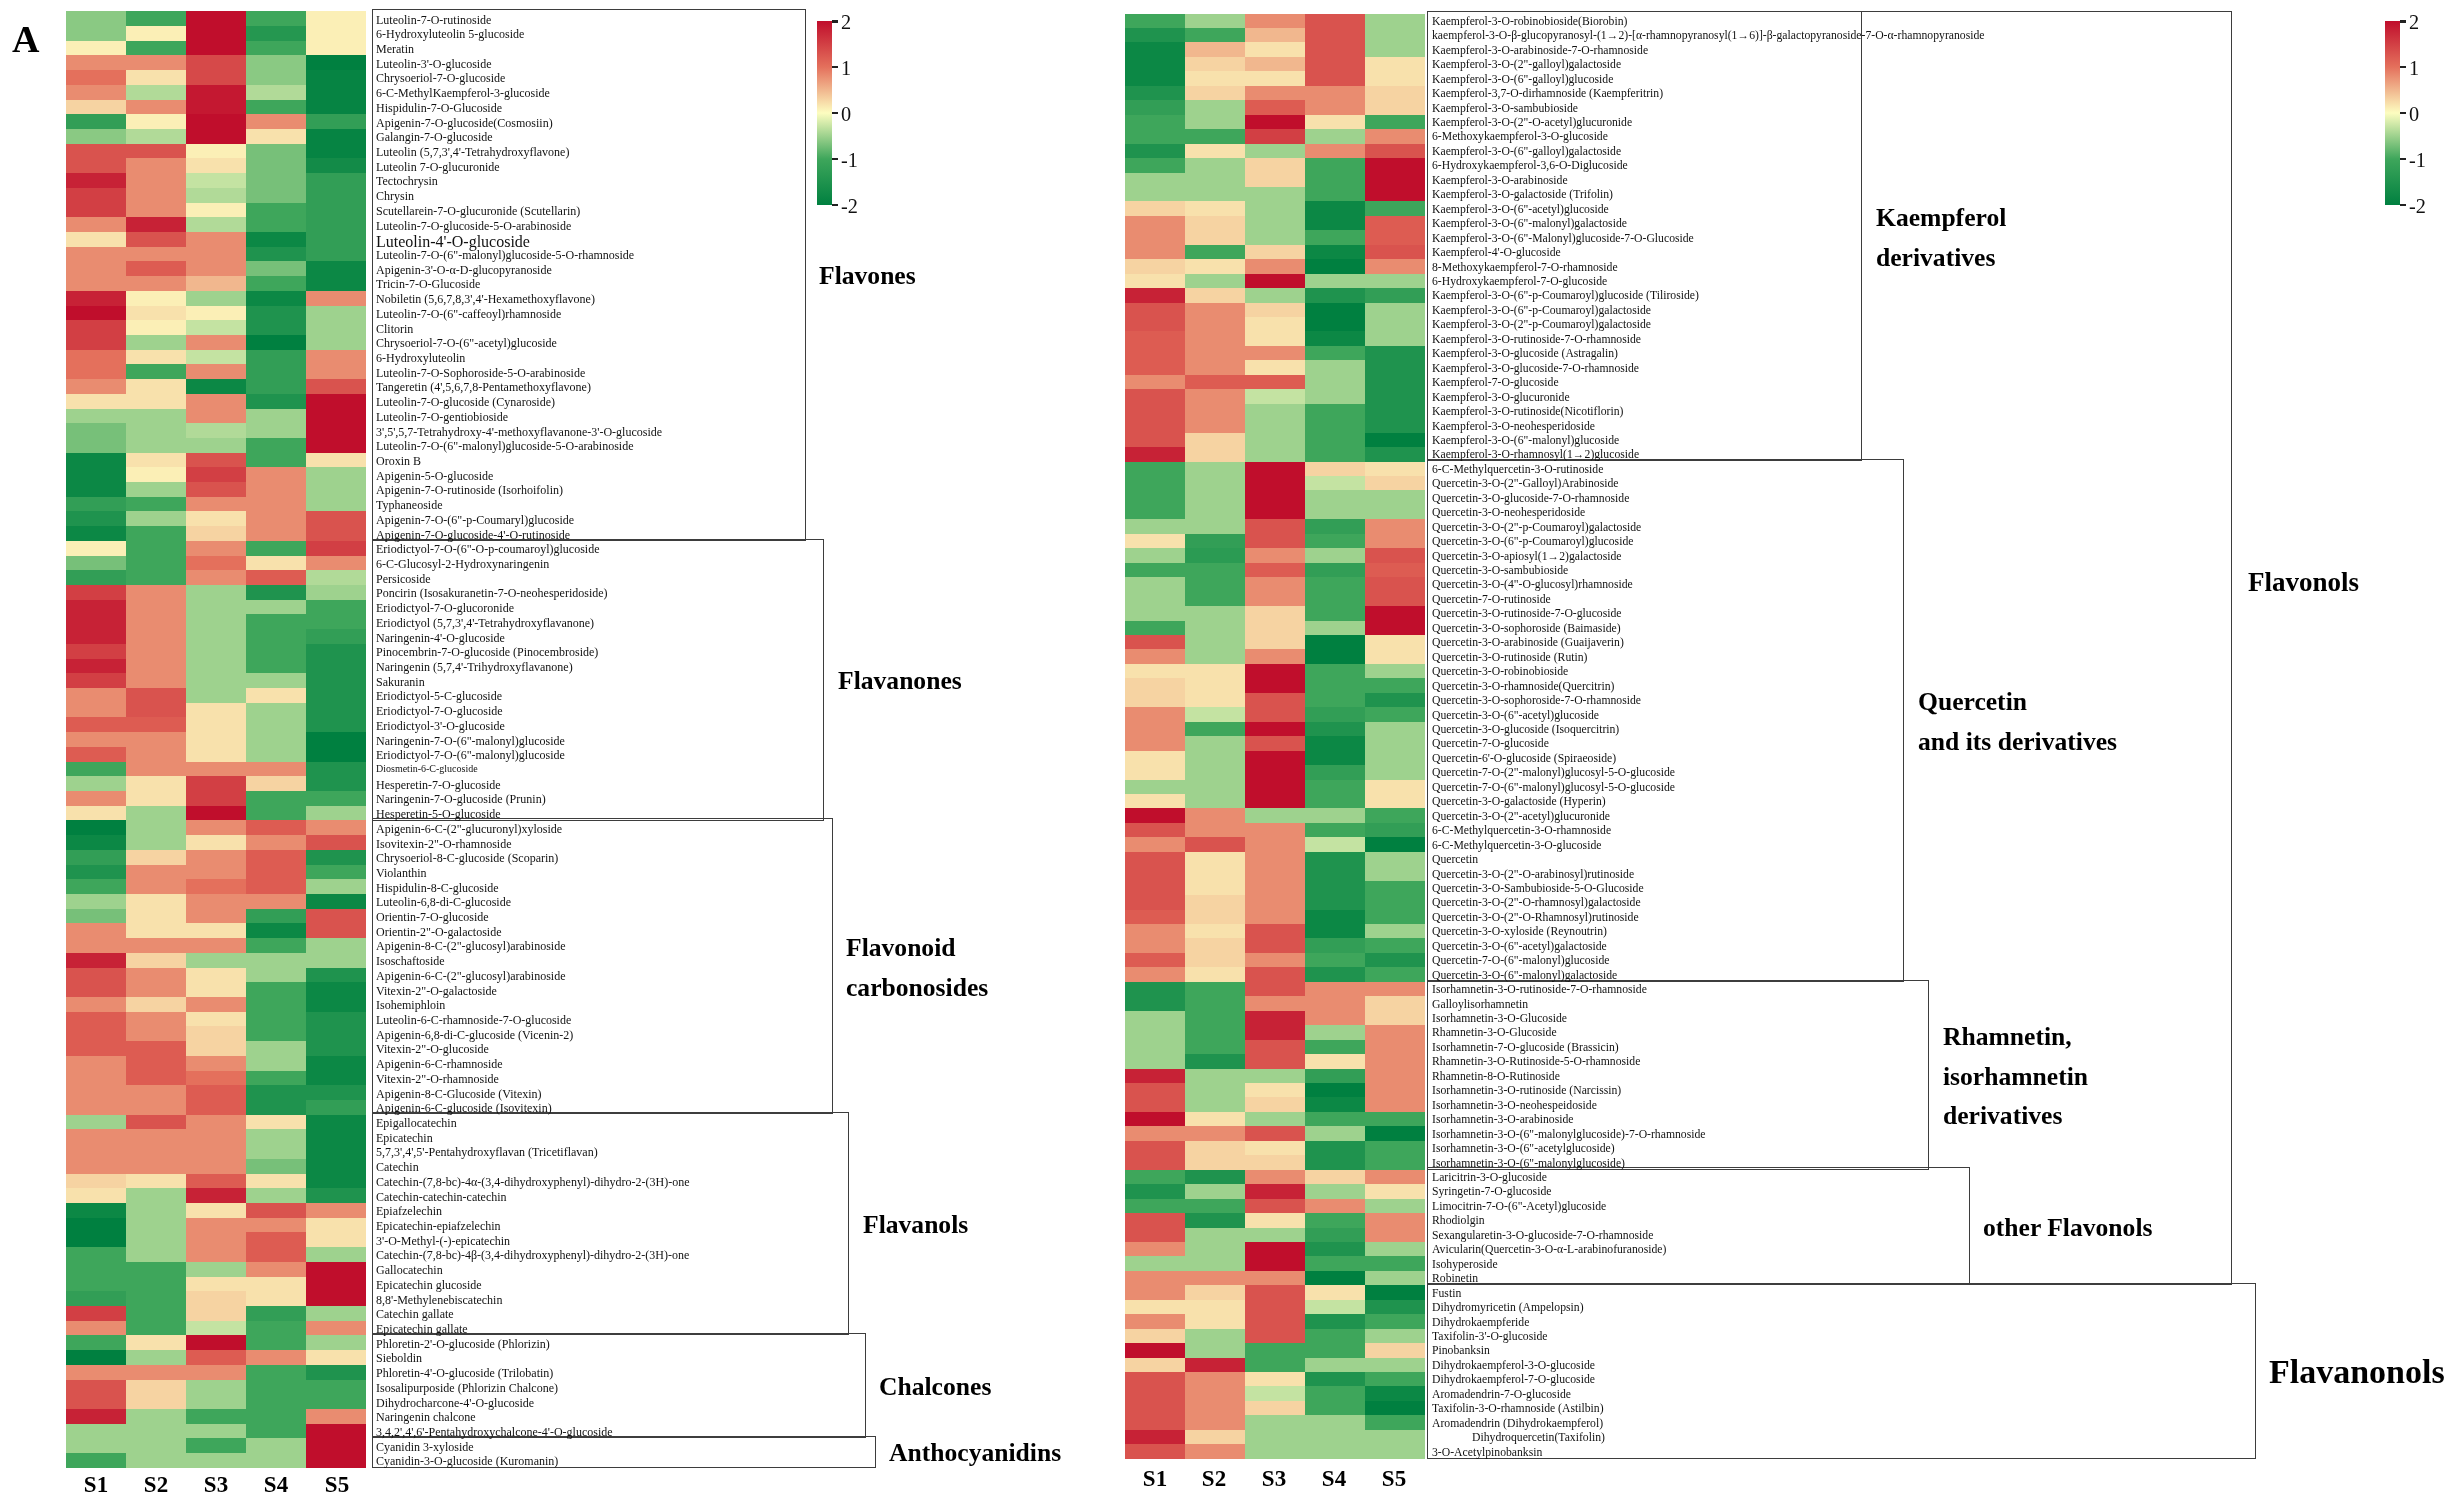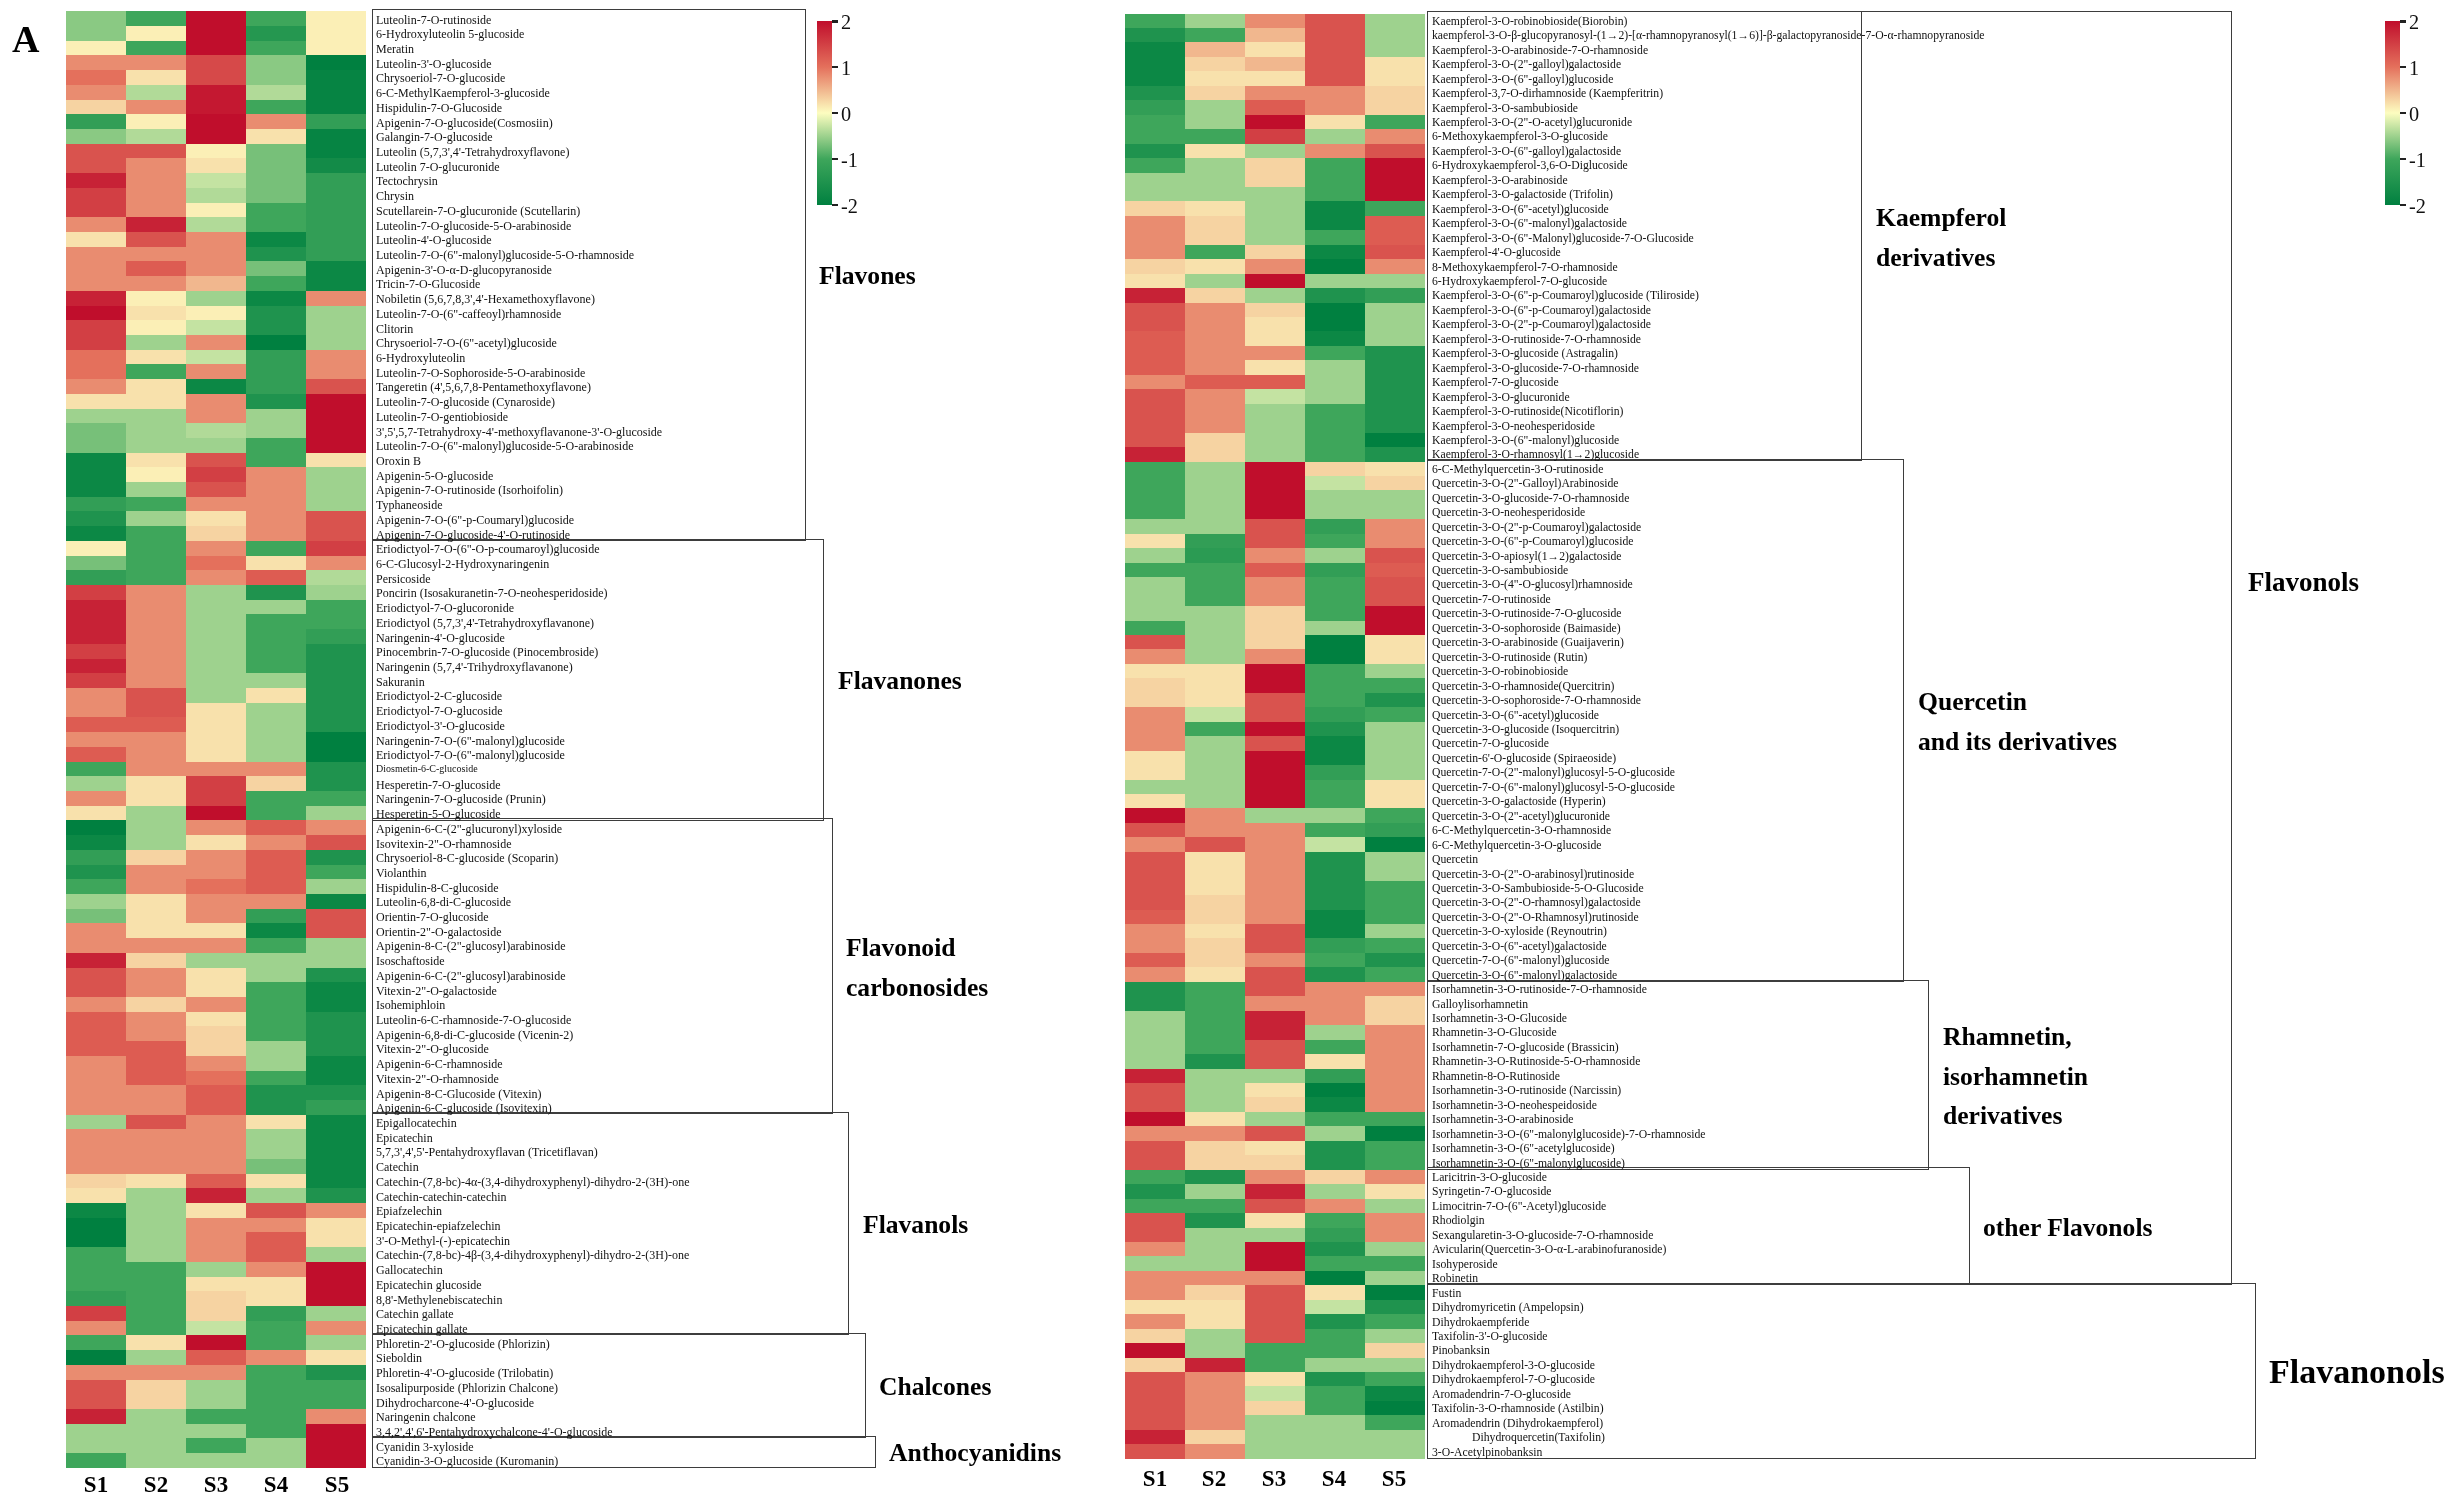--- a/index.html
+++ b/index.html
@@ -48,21 +48,21 @@
       <div class="cmp-label" style="left: 376px; top: 161px; font-size: 12px; z-index: 6;">Luteolin 7-O-glucuronide</div>
       <div class="hm-row" style="left: 66px; top: 173px; width: 300px; height: 15.2px;"><div class="hm-cell" title="Tectochrysin" style="width: 60px; background: rgb(199, 34, 54);"></div><div class="hm-cell" title="Tectochrysin" style="width: 60px; background: rgb(233, 140, 112);"></div><div class="hm-cell" title="Tectochrysin" style="width: 60px; background: rgb(196, 227, 162);"></div><div class="hm-cell" title="Tectochrysin" style="width: 60px; background: rgb(119, 192, 121);"></div><div class="hm-cell" title="Tectochrysin" style="width: 60px; background: rgb(50, 158, 86);"></div></div>
       <div class="cmp-label" style="left: 376px; top: 175px; font-size: 12px; z-index: 6;">Tectochrysin</div>
       <div class="hm-row" style="left: 66px; top: 188px; width: 300px; height: 15.2px;"><div class="hm-cell" title="Chrysin" style="width: 60px; background: rgb(210, 63, 68);"></div><div class="hm-cell" title="Chrysin" style="width: 60px; background: rgb(233, 140, 112);"></div><div class="hm-cell" title="Chrysin" style="width: 60px; background: rgb(177, 218, 152);"></div><div class="hm-cell" title="Chrysin" style="width: 60px; background: rgb(119, 192, 121);"></div><div class="hm-cell" title="Chrysin" style="width: 60px; background: rgb(50, 158, 86);"></div></div>
       <div class="cmp-label" style="left: 376px; top: 190px; font-size: 12px; z-index: 6;">Chrysin</div>
       <div class="hm-row" style="left: 66px; top: 203px; width: 300px; height: 15.2px;"><div class="hm-cell" title="Scutellarein-7-O-glucuronide (Scutellarin)" style="width: 60px; background: rgb(210, 63, 68);"></div><div class="hm-cell" title="Scutellarein-7-O-glucuronide (Scutellarin)" style="width: 60px; background: rgb(233, 140, 112);"></div><div class="hm-cell" title="Scutellarein-7-O-glucuronide (Scutellarin)" style="width: 60px; background: rgb(251, 239, 182);"></div><div class="hm-cell" title="Scutellarein-7-O-glucuronide (Scutellarin)" style="width: 60px; background: rgb(62, 166, 91);"></div><div class="hm-cell" title="Scutellarein-7-O-glucuronide (Scutellarin)" style="width: 60px; background: rgb(50, 158, 86);"></div></div>
       <div class="cmp-label" style="left: 376px; top: 205px; font-size: 12px; z-index: 6;">Scutellarein-7-O-glucuronide (Scutellarin)</div>
       <div class="hm-row" style="left: 66px; top: 217px; width: 300px; height: 15.2px;"><div class="hm-cell" title="Luteolin-7-O-glucoside-5-O-arabinoside" style="width: 60px; background: rgb(233, 140, 112);"></div><div class="hm-cell" title="Luteolin-7-O-glucoside-5-O-arabinoside" style="width: 60px; background: rgb(199, 34, 54);"></div><div class="hm-cell" title="Luteolin-7-O-glucoside-5-O-arabinoside" style="width: 60px; background: rgb(177, 218, 152);"></div><div class="hm-cell" title="Luteolin-7-O-glucoside-5-O-arabinoside" style="width: 60px; background: rgb(62, 166, 91);"></div><div class="hm-cell" title="Luteolin-7-O-glucoside-5-O-arabinoside" style="width: 60px; background: rgb(50, 158, 86);"></div></div>
       <div class="cmp-label" style="left: 376px; top: 220px; font-size: 12px; z-index: 6;">Luteolin-7-O-glucoside-5-O-arabinoside</div>
       <div class="hm-row" style="left: 66px; top: 232px; width: 300px; height: 15.2px;"><div class="hm-cell" title="Luteolin-4'-O-glucoside" style="width: 60px; background: rgb(248, 225, 172);"></div><div class="hm-cell" title="Luteolin-4'-O-glucoside" style="width: 60px; background: rgb(217, 83, 78);"></div><div class="hm-cell" title="Luteolin-4'-O-glucoside" style="width: 60px; background: rgb(233, 140, 112);"></div><div class="hm-cell" title="Luteolin-4'-O-glucoside" style="width: 60px; background: rgb(12, 136, 69);"></div><div class="hm-cell" title="Luteolin-4'-O-glucoside" style="width: 60px; background: rgb(50, 158, 86);"></div></div>
-      <div class="cmp-label" style="left: 376px; top: 234px; font-size: 12px; z-index: 6;">Luteolin-4'-O-glucoside</div>
+      <div class="cmp-label" style="left: 376px; top: 234px; font-size: 16px; z-index: 6;">Luteolin-4'-O-glucoside</div>
       <div class="hm-row" style="left: 66px; top: 247px; width: 300px; height: 15.2px;"><div class="hm-cell" title="Luteolin-7-O-(6&quot;-malonyl)glucoside-5-O-rhamnoside" style="width: 60px; background: rgb(233, 140, 112);"></div><div class="hm-cell" title="Luteolin-7-O-(6&quot;-malonyl)glucoside-5-O-rhamnoside" style="width: 60px; background: rgb(233, 140, 112);"></div><div class="hm-cell" title="Luteolin-7-O-(6&quot;-malonyl)glucoside-5-O-rhamnoside" style="width: 60px; background: rgb(233, 140, 112);"></div><div class="hm-cell" title="Luteolin-7-O-(6&quot;-malonyl)glucoside-5-O-rhamnoside" style="width: 60px; background: rgb(31, 147, 78);"></div><div class="hm-cell" title="Luteolin-7-O-(6&quot;-malonyl)glucoside-5-O-rhamnoside" style="width: 60px; background: rgb(50, 158, 86);"></div></div>
       <div class="cmp-label" style="left: 376px; top: 249px; font-size: 12px; z-index: 6;">Luteolin-7-O-(6"-malonyl)glucoside-5-O-rhamnoside</div>
       <div class="hm-row" style="left: 66px; top: 261px; width: 300px; height: 15.2px;"><div class="hm-cell" title="Apigenin-3'-O-α-D-glucopyranoside" style="width: 60px; background: rgb(233, 140, 112);"></div><div class="hm-cell" title="Apigenin-3'-O-α-D-glucopyranoside" style="width: 60px; background: rgb(221, 92, 82);"></div><div class="hm-cell" title="Apigenin-3'-O-α-D-glucopyranoside" style="width: 60px; background: rgb(233, 140, 112);"></div><div class="hm-cell" title="Apigenin-3'-O-α-D-glucopyranoside" style="width: 60px; background: rgb(119, 192, 121);"></div><div class="hm-cell" title="Apigenin-3'-O-α-D-glucopyranoside" style="width: 60px; background: rgb(12, 136, 69);"></div></div>
       <div class="cmp-label" style="left: 376px; top: 264px; font-size: 12px; z-index: 6;">Apigenin-3'-O-α-D-glucopyranoside</div>
       <div class="hm-row" style="left: 66px; top: 276px; width: 300px; height: 15.2px;"><div class="hm-cell" title="Tricin-7-O-Glucoside" style="width: 60px; background: rgb(233, 140, 112);"></div><div class="hm-cell" title="Tricin-7-O-Glucoside" style="width: 60px; background: rgb(233, 140, 112);"></div><div class="hm-cell" title="Tricin-7-O-Glucoside" style="width: 60px; background: rgb(241, 183, 142);"></div><div class="hm-cell" title="Tricin-7-O-Glucoside" style="width: 60px; background: rgb(62, 166, 91);"></div><div class="hm-cell" title="Tricin-7-O-Glucoside" style="width: 60px; background: rgb(12, 136, 69);"></div></div>
       <div class="cmp-label" style="left: 376px; top: 278px; font-size: 12px; z-index: 6;">Tricin-7-O-Glucoside</div>
       <div class="hm-row" style="left: 66px; top: 291px; width: 300px; height: 15.2px;"><div class="hm-cell" title="Nobiletin (5,6,7,8,3',4'-Hexamethoxyflavone)" style="width: 60px; background: rgb(199, 34, 54);"></div><div class="hm-cell" title="Nobiletin (5,6,7,8,3',4'-Hexamethoxyflavone)" style="width: 60px; background: rgb(251, 239, 182);"></div><div class="hm-cell" title="Nobiletin (5,6,7,8,3',4'-Hexamethoxyflavone)" style="width: 60px; background: rgb(158, 210, 142);"></div><div class="hm-cell" title="Nobiletin (5,6,7,8,3',4'-Hexamethoxyflavone)" style="width: 60px; background: rgb(12, 136, 69);"></div><div class="hm-cell" title="Nobiletin (5,6,7,8,3',4'-Hexamethoxyflavone)" style="width: 60px; background: rgb(233, 140, 112);"></div></div>
       <div class="cmp-label" style="left: 376px; top: 293px; font-size: 12px; z-index: 6;">Nobiletin (5,6,7,8,3',4'-Hexamethoxyflavone)</div>
       <div class="hm-row" style="left: 66px; top: 306px; width: 300px; height: 15.2px;"><div class="hm-cell" title="Luteolin-7-O-(6&quot;-caffeoyl)rhamnoside" style="width: 60px; background: rgb(192, 14, 44);"></div><div class="hm-cell" title="Luteolin-7-O-(6&quot;-caffeoyl)rhamnoside" style="width: 60px; background: rgb(248, 225, 172);"></div><div class="hm-cell" title="Luteolin-7-O-(6&quot;-caffeoyl)rhamnoside" style="width: 60px; background: rgb(251, 239, 182);"></div><div class="hm-cell" title="Luteolin-7-O-(6&quot;-caffeoyl)rhamnoside" style="width: 60px; background: rgb(31, 147, 78);"></div><div class="hm-cell" title="Luteolin-7-O-(6&quot;-caffeoyl)rhamnoside" style="width: 60px; background: rgb(158, 210, 142);"></div></div>
       <div class="cmp-label" style="left: 376px; top: 308px; font-size: 12px; z-index: 6;">Luteolin-7-O-(6"-caffeoyl)rhamnoside</div>
@@ -110,21 +110,21 @@
       <div class="cmp-label" style="left: 376px; top: 617px; font-size: 12px; z-index: 6;">Eriodictyol (5,7,3',4'-Tetrahydroxyflavanone)</div>
       <div class="hm-row" style="left: 66px; top: 629px; width: 300px; height: 15.2px;"><div class="hm-cell" title="Naringenin-4'-O-glucoside" style="width: 60px; background: rgb(199, 34, 54);"></div><div class="hm-cell" title="Naringenin-4'-O-glucoside" style="width: 60px; background: rgb(233, 140, 112);"></div><div class="hm-cell" title="Naringenin-4'-O-glucoside" style="width: 60px; background: rgb(158, 210, 142);"></div><div class="hm-cell" title="Naringenin-4'-O-glucoside" style="width: 60px; background: rgb(62, 166, 91);"></div><div class="hm-cell" title="Naringenin-4'-O-glucoside" style="width: 60px; background: rgb(50, 158, 86);"></div></div>
       <div class="cmp-label" style="left: 376px; top: 632px; font-size: 12px; z-index: 6;">Naringenin-4'-O-glucoside</div>
       <div class="hm-row" style="left: 66px; top: 644px; width: 300px; height: 15.2px;"><div class="hm-cell" title="Pinocembrin-7-O-glucoside (Pinocembroside)" style="width: 60px; background: rgb(210, 63, 68);"></div><div class="hm-cell" title="Pinocembrin-7-O-glucoside (Pinocembroside)" style="width: 60px; background: rgb(233, 140, 112);"></div><div class="hm-cell" title="Pinocembrin-7-O-glucoside (Pinocembroside)" style="width: 60px; background: rgb(158, 210, 142);"></div><div class="hm-cell" title="Pinocembrin-7-O-glucoside (Pinocembroside)" style="width: 60px; background: rgb(62, 166, 91);"></div><div class="hm-cell" title="Pinocembrin-7-O-glucoside (Pinocembroside)" style="width: 60px; background: rgb(31, 147, 78);"></div></div>
       <div class="cmp-label" style="left: 376px; top: 646px; font-size: 12px; z-index: 6;">Pinocembrin-7-O-glucoside (Pinocembroside)</div>
       <div class="hm-row" style="left: 66px; top: 659px; width: 300px; height: 15.2px;"><div class="hm-cell" title="Naringenin (5,7,4'-Trihydroxyflavanone)" style="width: 60px; background: rgb(199, 34, 54);"></div><div class="hm-cell" title="Naringenin (5,7,4'-Trihydroxyflavanone)" style="width: 60px; background: rgb(233, 140, 112);"></div><div class="hm-cell" title="Naringenin (5,7,4'-Trihydroxyflavanone)" style="width: 60px; background: rgb(158, 210, 142);"></div><div class="hm-cell" title="Naringenin (5,7,4'-Trihydroxyflavanone)" style="width: 60px; background: rgb(62, 166, 91);"></div><div class="hm-cell" title="Naringenin (5,7,4'-Trihydroxyflavanone)" style="width: 60px; background: rgb(31, 147, 78);"></div></div>
       <div class="cmp-label" style="left: 376px; top: 661px; font-size: 12px; z-index: 6;">Naringenin (5,7,4'-Trihydroxyflavanone)</div>
       <div class="hm-row" style="left: 66px; top: 673px; width: 300px; height: 15.2px;"><div class="hm-cell" title="Sakuranin" style="width: 60px; background: rgb(210, 63, 68);"></div><div class="hm-cell" title="Sakuranin" style="width: 60px; background: rgb(233, 140, 112);"></div><div class="hm-cell" title="Sakuranin" style="width: 60px; background: rgb(158, 210, 142);"></div><div class="hm-cell" title="Sakuranin" style="width: 60px; background: rgb(158, 210, 142);"></div><div class="hm-cell" title="Sakuranin" style="width: 60px; background: rgb(31, 147, 78);"></div></div>
       <div class="cmp-label" style="left: 376px; top: 676px; font-size: 12px; z-index: 6;">Sakuranin</div>
       <div class="hm-row" style="left: 66px; top: 688px; width: 300px; height: 15.2px;"><div class="hm-cell" title="Eriodictyol-8-C-glucoside" style="width: 60px; background: rgb(233, 140, 112);"></div><div class="hm-cell" title="Eriodictyol-8-C-glucoside" style="width: 60px; background: rgb(217, 83, 78);"></div><div class="hm-cell" title="Eriodictyol-8-C-glucoside" style="width: 60px; background: rgb(158, 210, 142);"></div><div class="hm-cell" title="Eriodictyol-8-C-glucoside" style="width: 60px; background: rgb(248, 225, 172);"></div><div class="hm-cell" title="Eriodictyol-8-C-glucoside" style="width: 60px; background: rgb(31, 147, 78);"></div></div>
-      <div class="cmp-label" style="left: 376px; top: 690px; font-size: 12px; z-index: 6;">Eriodictyol-2-C-glucoside</div>
+      <div class="cmp-label" style="left: 376px; top: 690px; font-size: 12px; z-index: 6;">Eriodictyol-5-C-glucoside</div>
       <div class="hm-row" style="left: 66px; top: 703px; width: 300px; height: 15.2px;"><div class="hm-cell" title="Eriodictyol-7-O-glucoside" style="width: 60px; background: rgb(233, 140, 112);"></div><div class="hm-cell" title="Eriodictyol-7-O-glucoside" style="width: 60px; background: rgb(217, 83, 78);"></div><div class="hm-cell" title="Eriodictyol-7-O-glucoside" style="width: 60px; background: rgb(248, 225, 172);"></div><div class="hm-cell" title="Eriodictyol-7-O-glucoside" style="width: 60px; background: rgb(158, 210, 142);"></div><div class="hm-cell" title="Eriodictyol-7-O-glucoside" style="width: 60px; background: rgb(31, 147, 78);"></div></div>
       <div class="cmp-label" style="left: 376px; top: 705px; font-size: 12px; z-index: 6;">Eriodictyol-7-O-glucoside</div>
       <div class="hm-row" style="left: 66px; top: 717px; width: 300px; height: 15.2px;"><div class="hm-cell" title="Eriodictyol-3'-O-glucoside" style="width: 60px; background: rgb(221, 92, 82);"></div><div class="hm-cell" title="Eriodictyol-3'-O-glucoside" style="width: 60px; background: rgb(221, 92, 82);"></div><div class="hm-cell" title="Eriodictyol-3'-O-glucoside" style="width: 60px; background: rgb(248, 225, 172);"></div><div class="hm-cell" title="Eriodictyol-3'-O-glucoside" style="width: 60px; background: rgb(158, 210, 142);"></div><div class="hm-cell" title="Eriodictyol-3'-O-glucoside" style="width: 60px; background: rgb(31, 147, 78);"></div></div>
       <div class="cmp-label" style="left: 376px; top: 720px; font-size: 12px; z-index: 6;">Eriodictyol-3'-O-glucoside</div>
       <div class="hm-row" style="left: 66px; top: 732px; width: 300px; height: 15.2px;"><div class="hm-cell" title="Naringenin-7-O-(6&quot;-malonyl)glucoside" style="width: 60px; background: rgb(233, 140, 112);"></div><div class="hm-cell" title="Naringenin-7-O-(6&quot;-malonyl)glucoside" style="width: 60px; background: rgb(233, 140, 112);"></div><div class="hm-cell" title="Naringenin-7-O-(6&quot;-malonyl)glucoside" style="width: 60px; background: rgb(248, 225, 172);"></div><div class="hm-cell" title="Naringenin-7-O-(6&quot;-malonyl)glucoside" style="width: 60px; background: rgb(158, 210, 142);"></div><div class="hm-cell" title="Naringenin-7-O-(6&quot;-malonyl)glucoside" style="width: 60px; background: rgb(0, 128, 64);"></div></div>
       <div class="cmp-label" style="left: 376px; top: 735px; font-size: 12px; z-index: 6;">Naringenin-7-O-(6"-malonyl)glucoside</div>
       <div class="hm-row" style="left: 66px; top: 747px; width: 300px; height: 15.2px;"><div class="hm-cell" title="Eriodictyol-7-O-(6&quot;-malonyl)glucoside" style="width: 60px; background: rgb(221, 92, 82);"></div><div class="hm-cell" title="Eriodictyol-7-O-(6&quot;-malonyl)glucoside" style="width: 60px; background: rgb(233, 140, 112);"></div><div class="hm-cell" title="Eriodictyol-7-O-(6&quot;-malonyl)glucoside" style="width: 60px; background: rgb(248, 225, 172);"></div><div class="hm-cell" title="Eriodictyol-7-O-(6&quot;-malonyl)glucoside" style="width: 60px; background: rgb(158, 210, 142);"></div><div class="hm-cell" title="Eriodictyol-7-O-(6&quot;-malonyl)glucoside" style="width: 60px; background: rgb(0, 128, 64);"></div></div>
       <div class="cmp-label" style="left: 376px; top: 749px; font-size: 12px; z-index: 6;">Eriodictyol-7-O-(6"-malonyl)glucoside</div>
       <div class="hm-row" style="left: 66px; top: 762px; width: 300px; height: 15.2px;"><div class="hm-cell" title="Diosmetin-6-C-glucoside" style="width: 60px; background: rgb(62, 166, 91);"></div><div class="hm-cell" title="Diosmetin-6-C-glucoside" style="width: 60px; background: rgb(233, 140, 112);"></div><div class="hm-cell" title="Diosmetin-6-C-glucoside" style="width: 60px; background: rgb(233, 140, 112);"></div><div class="hm-cell" title="Diosmetin-6-C-glucoside" style="width: 60px; background: rgb(233, 140, 112);"></div><div class="hm-cell" title="Diosmetin-6-C-glucoside" style="width: 60px; background: rgb(31, 147, 78);"></div></div>
       <div class="cmp-label" style="left: 376px; top: 764px; font-size: 10px; z-index: 6;">Diosmetin-6-C-glucoside</div>

